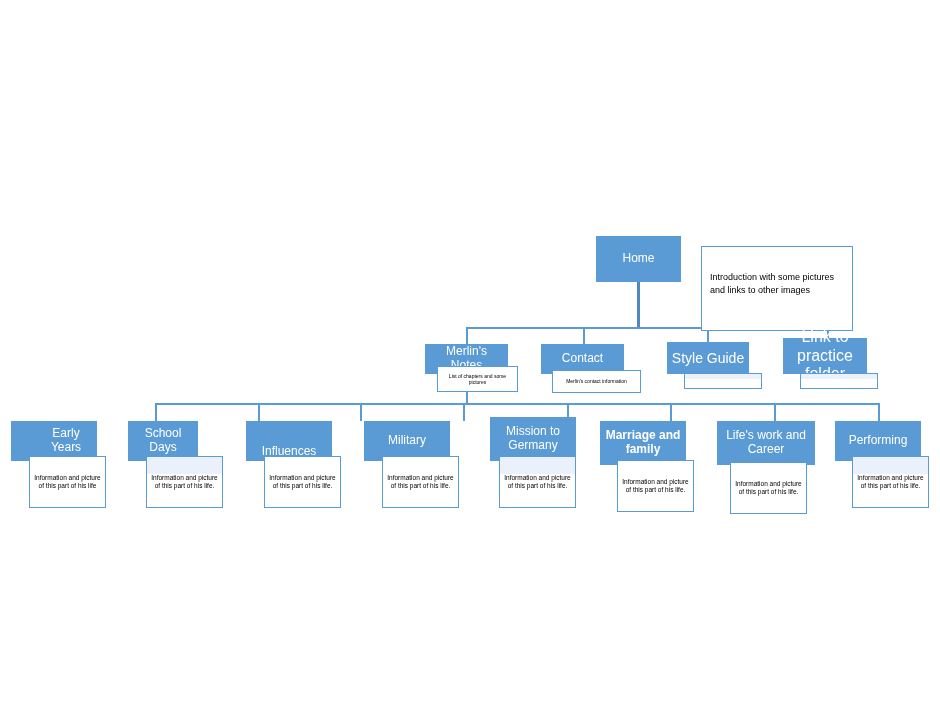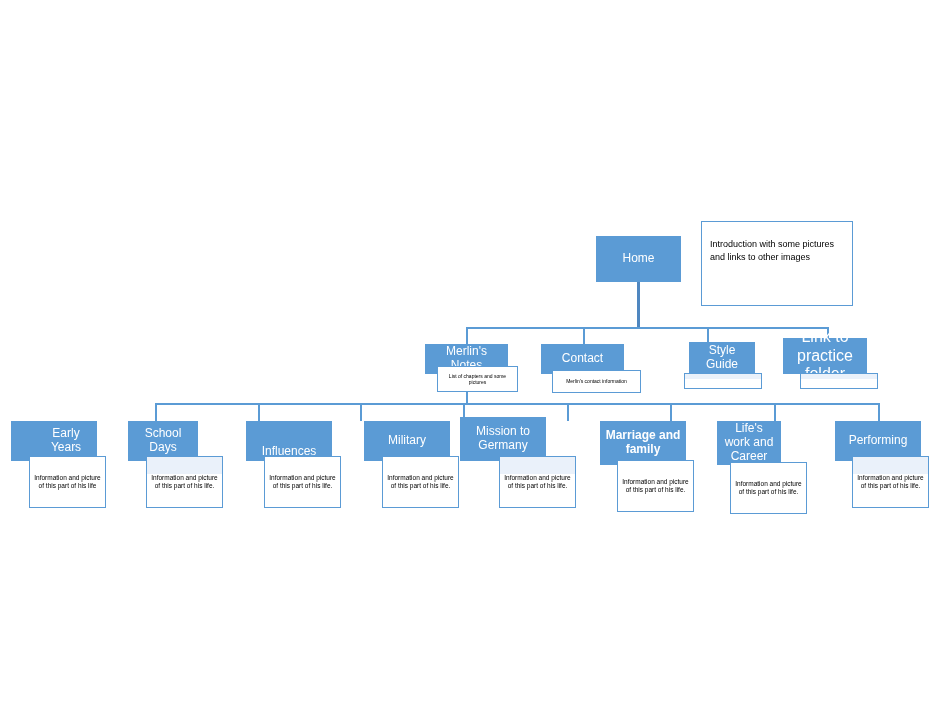--- a/index.html
+++ b/index.html
@@ -62,22 +62,23 @@
 
   .note.gradient {
     background: linear-gradient(to bottom, #EAF1FA 0%, #EAF1FA 34%, #ffffff 34%, #ffffff 100%);
   }
 
   
   .note.intro {
     align-items: flex-start;
     justify-content: flex-start;
     text-align: left;
-    padding: 16px 8px 8px 8px;
+    padding: 24px 8px 8px 8px;
     line-height: 1.45;
+    margin-top: 25px;
   }
 </style>
 </head>
 <body>
 
 <div id="canvas">
 
   <div class="line thick-v" style="left:637px; top:282px; height:46px;"></div>
   <div class="line h" style="left:466px; top:327px; width:362px;"></div>
   <div class="line v" style="left:466px; top:327px; height:18px;"></div>
@@ -110,21 +111,21 @@
     <span class="note-text">List of chapters and some pictures</span>
   </div>
 
   <div class="node" style="left:541px; top:344px; width:83px; height:30px; font-size:12px;">
     <span class="node-label">Contact</span>
   </div>
   <div class="note" style="left:552px; top:370px; width:89px; height:23px; font-size:5px;">
     <span class="note-text">Merlin's contact information</span>
   </div>
 
-  <div class="node" style="left:689px; top:342px; width:66px; height:32px; font-size:12px;">
+  <div class="node" style="left:667px; top:342px; width:82px; height:32px; font-size:14px;">
     <span class="node-label">Style Guide</span>
   </div>
   <div class="note gradient" style="left:684px; top:373px; width:78px; height:16px; font-size:5px;">
     <span class="note-text"></span>
   </div>
 
   <div class="node" style="left:783px; top:338px; width:84px; height:36px; font-size:16px;">
     <span class="node-label">Link to practice folder</span>
   </div>
   <div class="note gradient" style="left:800px; top:373px; width:78px; height:16px; font-size:5px;">
@@ -152,35 +153,35 @@
     <span class="note-text">Information and picture of this part of his life.</span>
   </div>
 
   <div class="node" style="left:364px; top:421px; width:86px; height:40px; font-size:12px;">
     <span class="node-label">Military</span>
   </div>
   <div class="note" style="left:382px; top:456px; width:77px; height:52px; font-size:6.5px;">
     <span class="note-text">Information and picture of this part of his life.</span>
   </div>
 
-  <div class="node" style="left:460px; top:417px; width:86px; height:44px; font-size:12px;">
+  <div class="node" style="left:490px; top:417px; width:86px; height:44px; font-size:12px;">
     <span class="node-label">Mission to Germany</span>
   </div>
   <div class="note gradient" style="left:499px; top:456px; width:77px; height:52px; font-size:6.5px;">
     <span class="note-text">Information and picture of this part of his life.</span>
   </div>
 
   <div class="node" style="left:600px; top:421px; width:86px; height:44px; font-size:12px;font-weight:bold;">
     <span class="node-label">Marriage and family</span>
   </div>
   <div class="note" style="left:617px; top:460px; width:77px; height:52px; font-size:6.5px;">
     <span class="note-text">Information and picture of this part of his life.</span>
   </div>
 
-  <div class="node" style="left:717px; top:421px; width:64px; height:44px; font-size:12px;">
+  <div class="node" style="left:717px; top:421px; width:98px; height:44px; font-size:12px;">
     <span class="node-label">Life's work and Career</span>
   </div>
   <div class="note" style="left:730px; top:462px; width:77px; height:52px; font-size:6.5px;">
     <span class="note-text">Information and picture of this part of his life.</span>
   </div>
 
   <div class="node" style="left:835px; top:421px; width:86px; height:40px; font-size:12px;">
     <span class="node-label">Performing</span>
   </div>
   <div class="note gradient" style="left:852px; top:456px; width:77px; height:52px; font-size:6.5px;">

